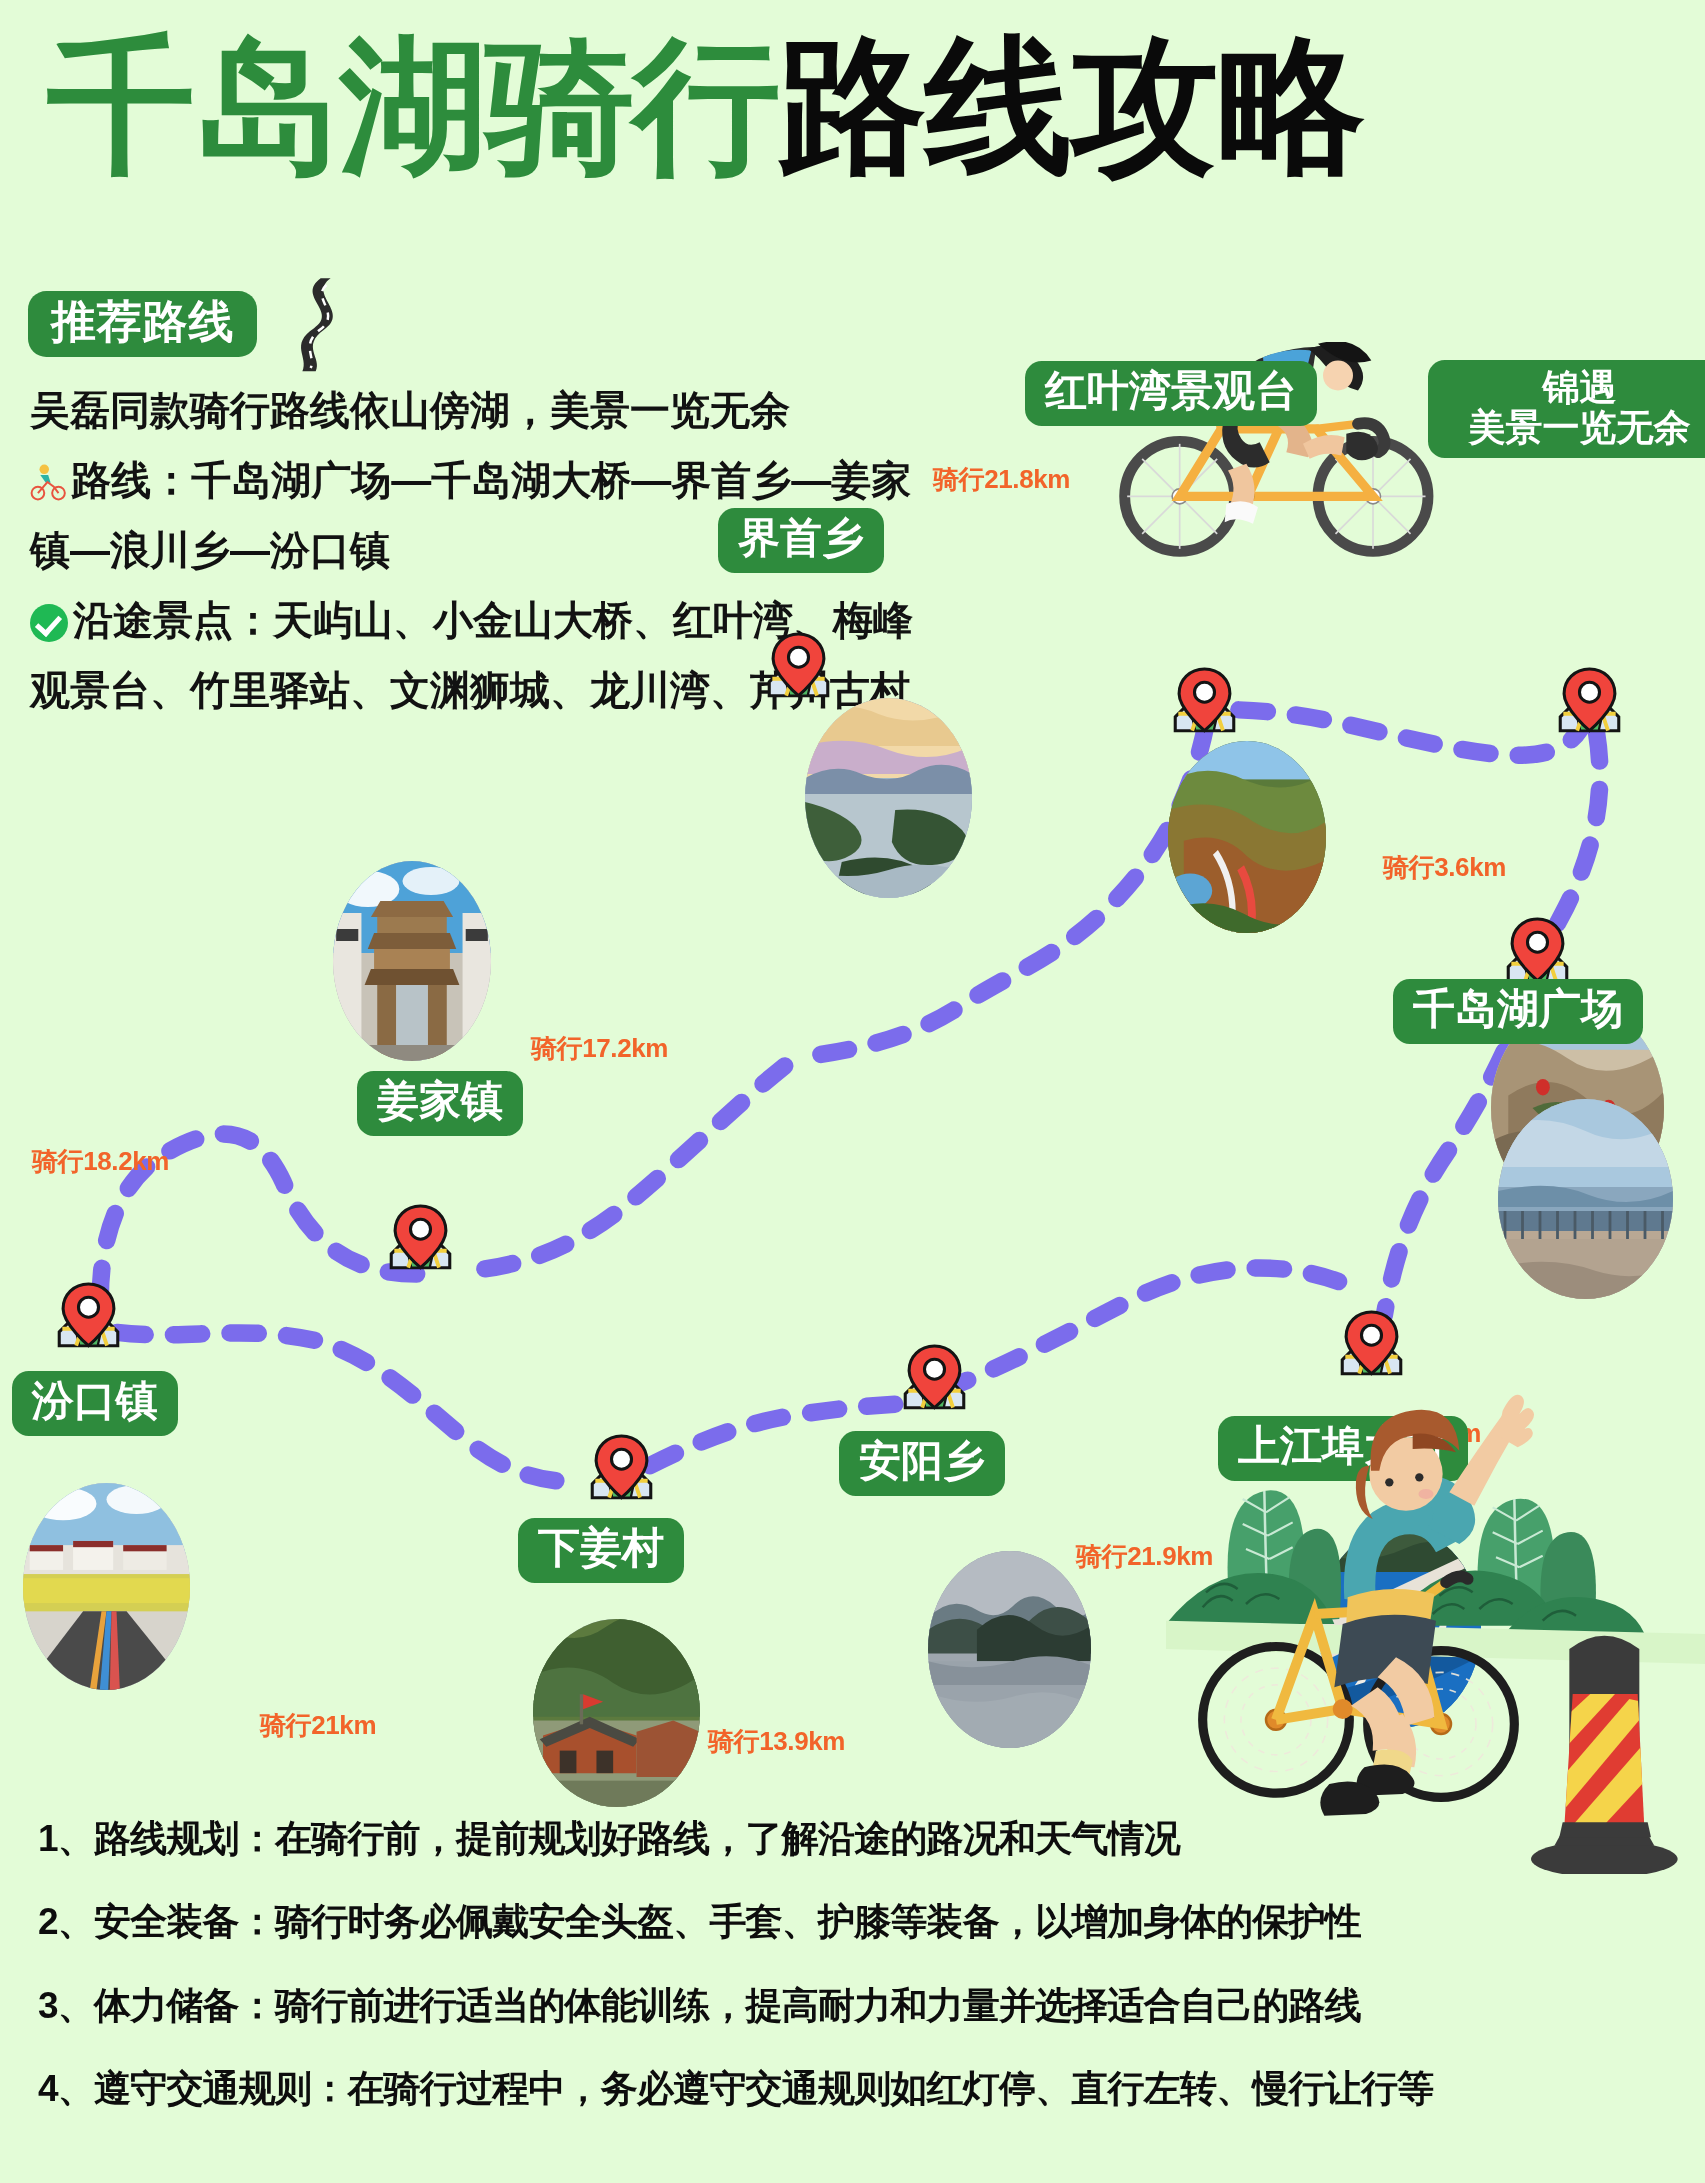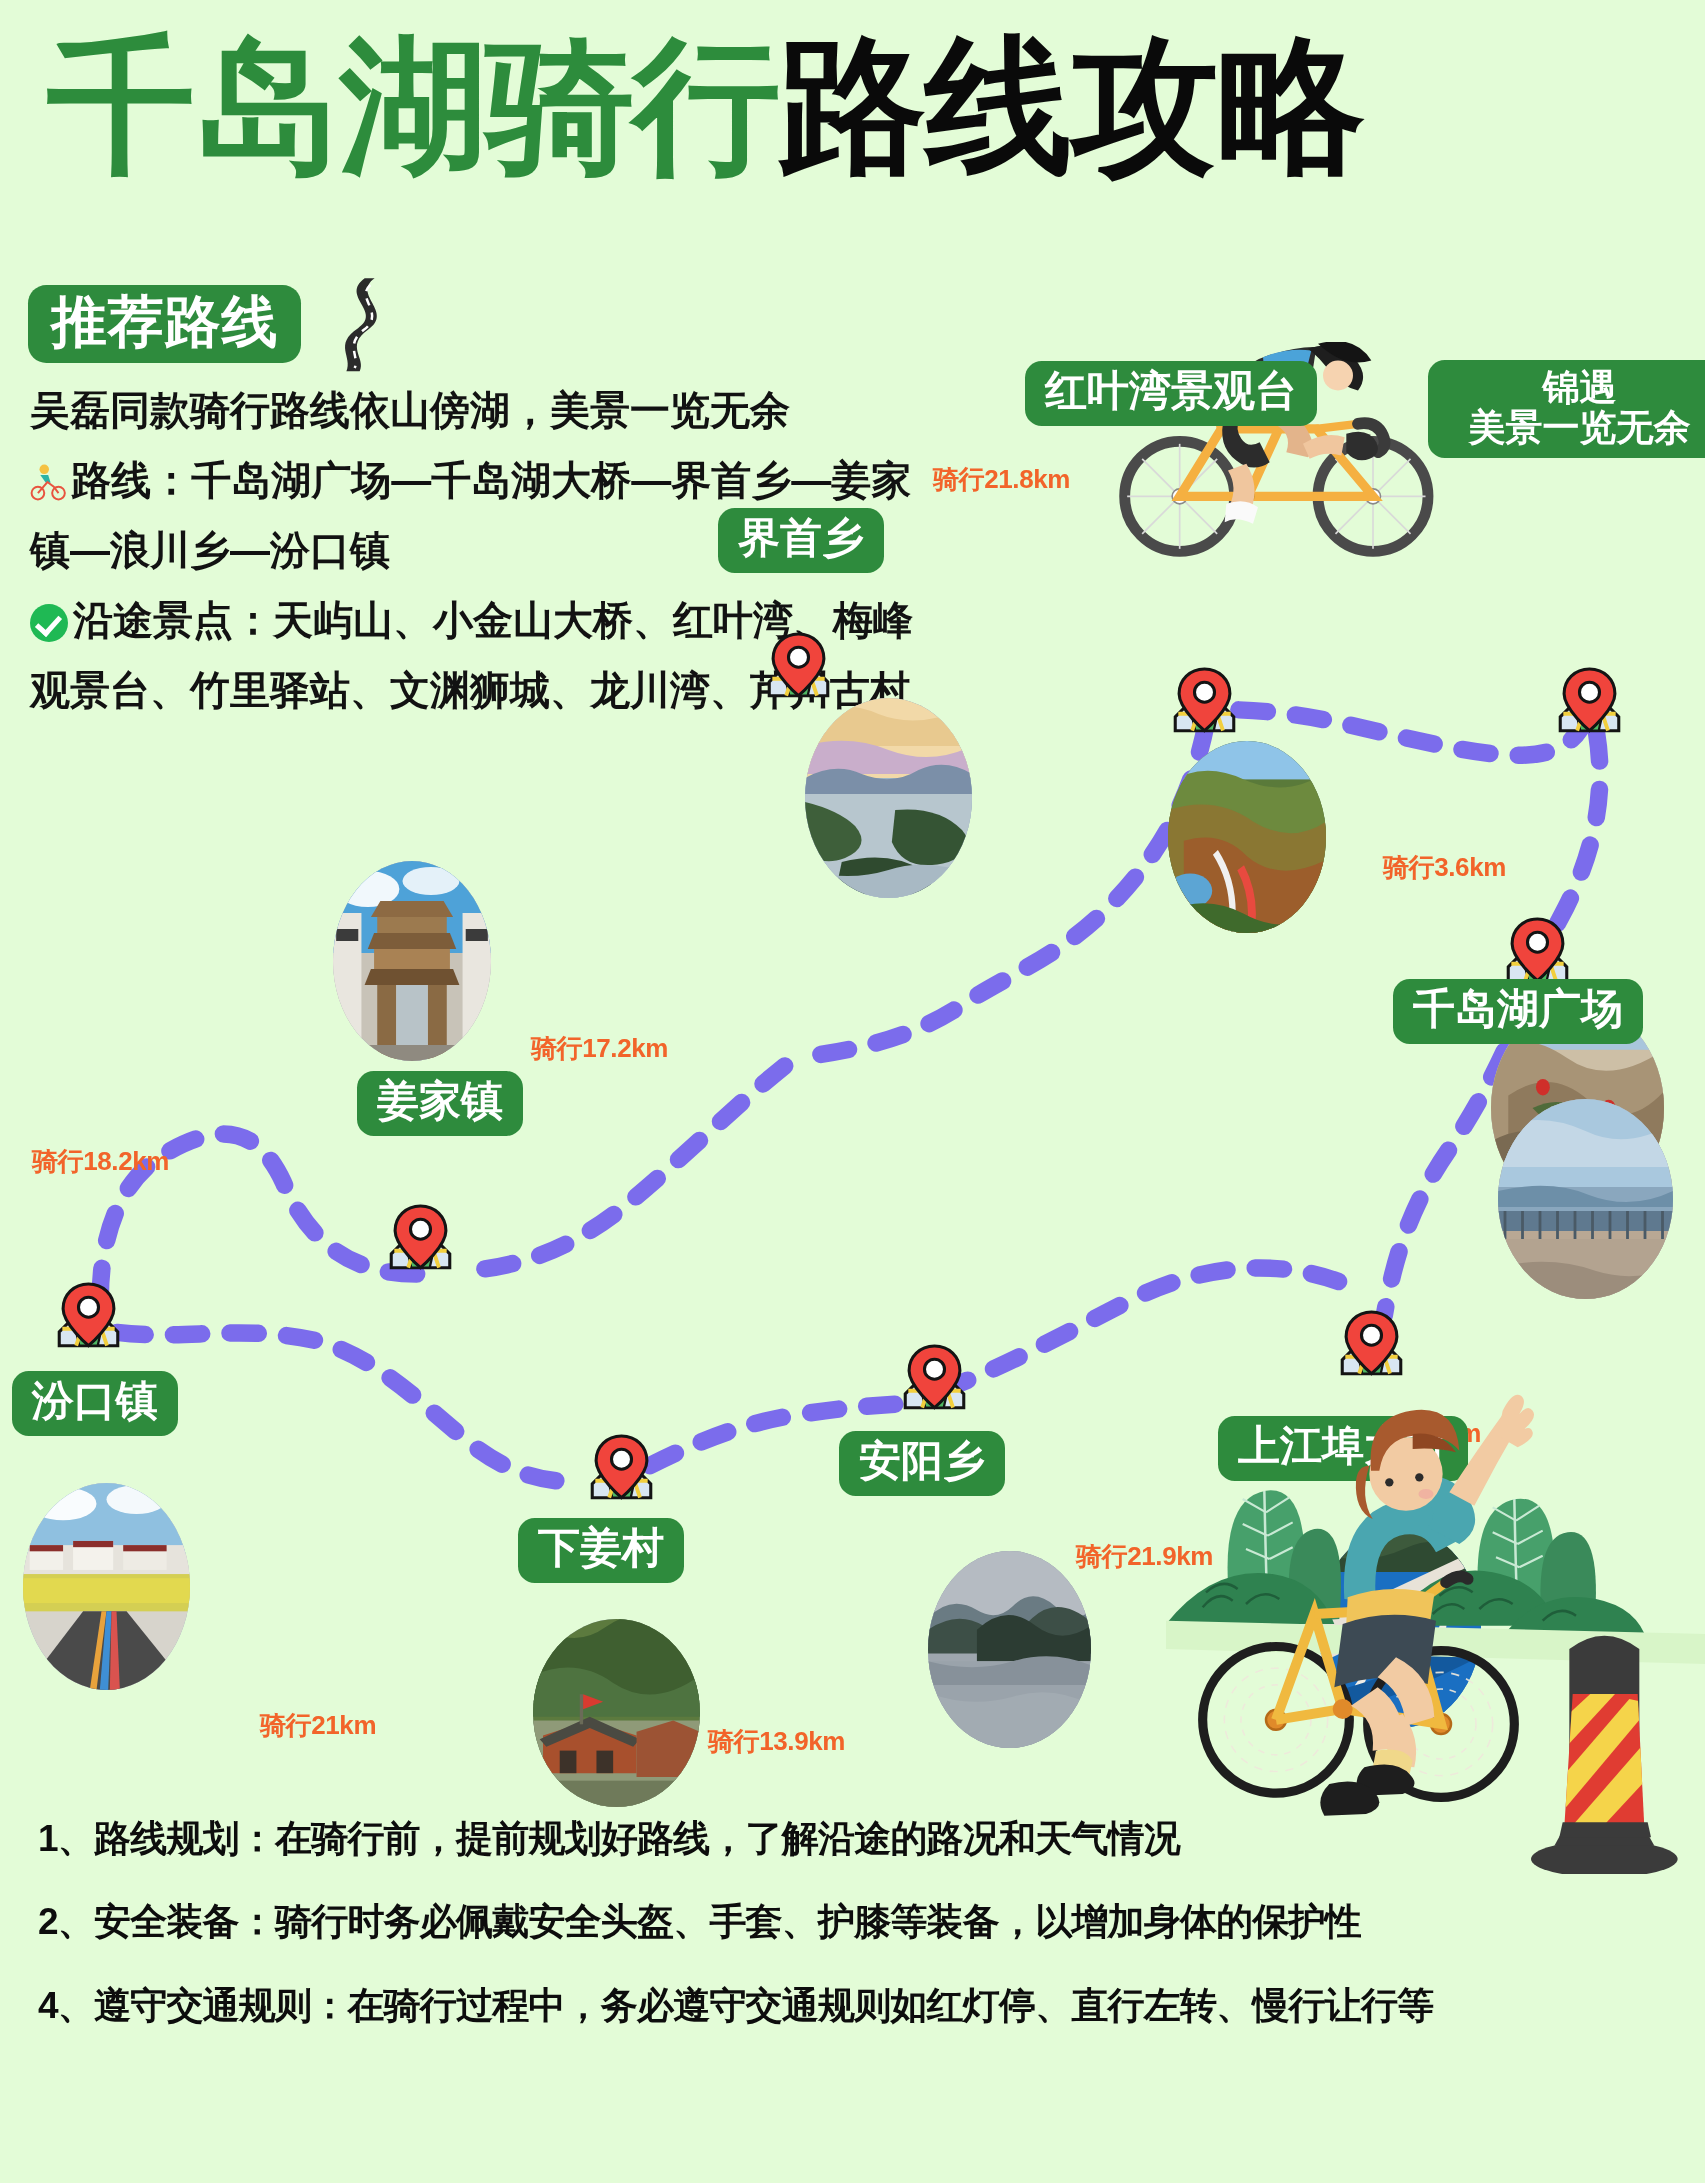--- a/index.html
+++ b/index.html
@@ -33,21 +33,21 @@
   
   .badge-row {
     position: absolute; left: 28px; top: 275px;
     display: flex; align-items: center; gap: 21.7px;
   }
   .badge {
     background: #2e8b3d;
     color: #fff;
     border-radius: 18.3px;
     padding: 8.3px 23px 13.3px 23px;
-    font-size: 56px;
+    font-size: 45px;
     font-weight: 800;
     line-height: 1.0;
     letter-spacing: 0.8px;
   }
   .road-icon { width: 80px; height: 98px; display:block; }
 
   
   .intro {
     position: absolute;
     left: 30px; top: 382px;
@@ -573,17 +573,18 @@
       <clipPath id="conebody">
           <path d="M488 384 L566 384 L574 544 L478 544 Z"></path>
         </clipPath>
       <path d="M476 538 L578 538 L582 556 L472 556 Z" fill="#3b3b3b"></path>
     </g>
   </svg>
 
   <div class="tips">
     <p>1、路线规划：在骑行前，提前规划好路线，了解沿途的路况和天气情况</p>
     <p>2、安全装备：骑行时务必佩戴安全头盔、手套、护膝等装备，以增加身体的保护性</p>
+    <p>3、体力储备：骑行前进行适当的体能训练，提高耐力和力量并选择适合自己的路线</p>
     <p>4、遵守交通规则：在骑行过程中，务必遵守交通规则如红灯停、直行左转、慢行让行等</p>
   </div>
 
 </div>
 
 
 </body></html>

